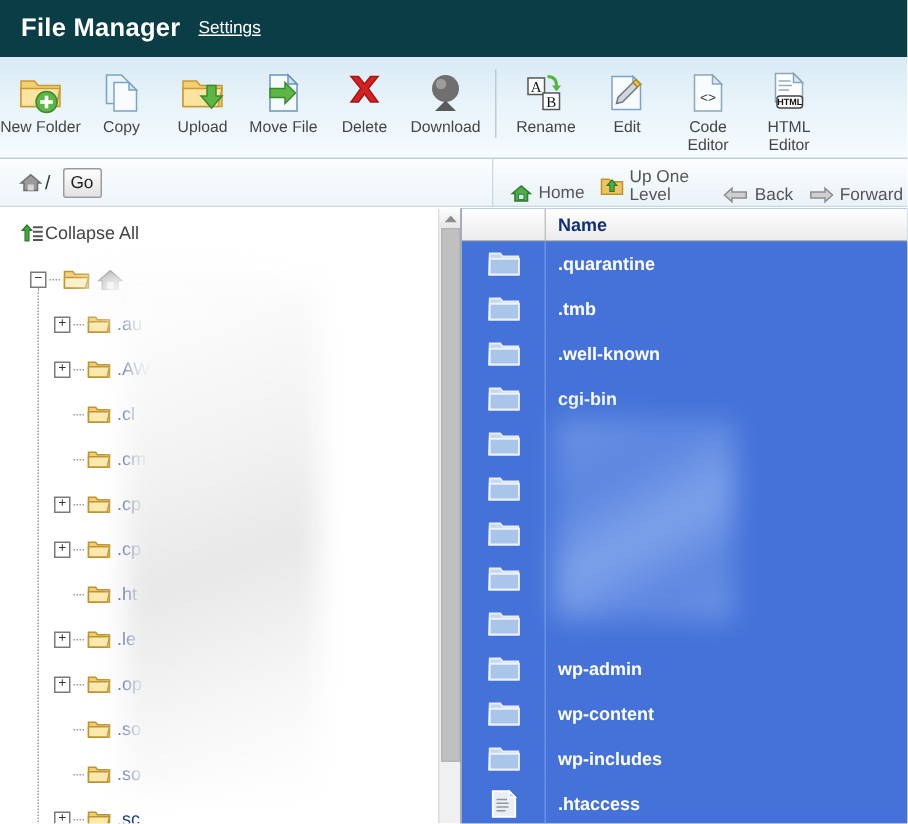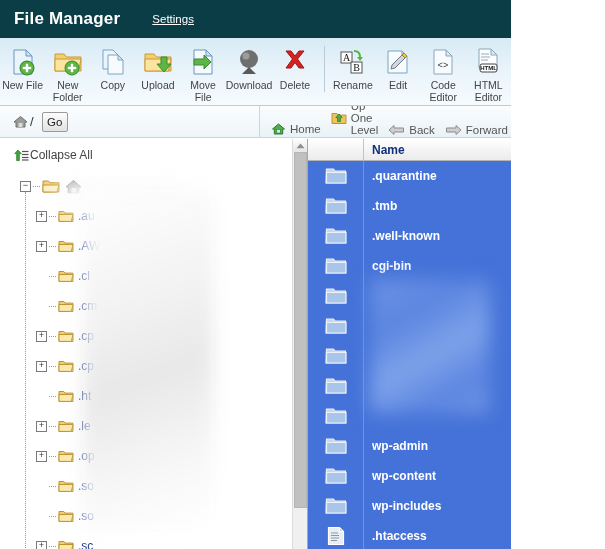--- a/index.html
+++ b/index.html
@@ -4,41 +4,41 @@
 <title>File Manager</title>
 <style>
   * { box-sizing: border-box; }
   html, body {
     margin: 0; padding: 0;
     width: 605px; height: 549px;
     overflow: hidden;
     font-family: "Liberation Sans", sans-serif;
     background: #ffffff;
   }
-  #app { position: relative; width: 511px; height: 549px; overflow: hidden; }
+  #app { position: relative; width: 605px; height: 549px; overflow: hidden; }
 
   
   .header {
     height: 38px;
     background: #0b3d46;
     display: flex;
     align-items: center;
     padding: 0 0 0 14px;
   }
   .header-title {
     color: #ffffff;
     font-size: 17px;
     font-weight: bold;
     letter-spacing: .2px;
   }
   .header-link {
     color: #ffffff;
     font-size: 11.5px;
     text-decoration: underline;
-    margin-left: 32px;
+    margin-left: 12px;
     cursor: pointer;
   }
 
   
   .toolbar {
     height: 68px;
     background: linear-gradient(to bottom, #d8eaf5 0%, #e8f3fa 45%, #f6fbfe 100%);
     border-bottom: 1px solid #b9cedb;
     display: flex;
     align-items: flex-start;
@@ -285,33 +285,20 @@
 
 <div id="app">
 
   <div class="header">
     <span class="header-title">File Manager</span>
     <span class="header-link">Settings</span>
   </div>
 
   <div class="toolbar">
 
-    <div class="tb-item">
-      <span class="tb-icon">
-        <svg width="30" height="30" viewBox="0 0 30 30">
-          <path d="M6 3 h12 l6 6 v18 h-18 z" fill="#eaf4fc" stroke="#6a95bb" stroke-width="1"></path>
-          <path d="M18 3 l6 6 h-6 z" fill="#cfe3f3" stroke="#6a95bb" stroke-width="1"></path>
-          <circle cx="19" cy="21" r="7" fill="#5fbе4a"></circle>
-          <circle cx="19" cy="21" r="7" fill="#5cb646" stroke="#3c8a2c" stroke-width="1"></circle>
-          <rect x="17.8" y="16.8" width="2.4" height="8.4" fill="#fff"></rect>
-          <rect x="14.8" y="19.8" width="8.4" height="2.4" fill="#fff"></rect>
-        </svg>
-      </span>
-      <span class="tb-label">New File</span>
-    </div>
 
     <div class="tb-item">
       <span class="tb-icon">
         <svg width="30" height="30" viewBox="0 0 30 30">
           <path d="M2 7 h9 l2.5 3 h14.5 v14 h-26 z" fill="#f4cf70" stroke="#c79a36" stroke-width="1"></path>
           <path d="M2 12 h26 l-2.5 12 h-23.5 z" fill="#fbe4a0" stroke="#c79a36" stroke-width="1"></path>
           <circle cx="19" cy="21" r="7" fill="#5cb646" stroke="#3c8a2c" stroke-width="1"></circle>
           <rect x="17.8" y="16.8" width="2.4" height="8.4" fill="#fff"></rect>
           <rect x="14.8" y="19.8" width="8.4" height="2.4" fill="#fff"></rect>
         </svg>
@@ -348,37 +335,37 @@
           <path d="M18 3 l6 6 h-6 z" fill="#cfe3f3" stroke="#6a95bb" stroke-width="1"></path>
           <path d="M6 12 h10 v-4 l7 7 l-7 7 v-4 h-10 z" fill="#5cb646" stroke="#3c8a2c" stroke-width="1"></path>
         </svg>
       </span>
       <span class="tb-label">Move File</span>
     </div>
 
     <div class="tb-item">
       <span class="tb-icon">
         <svg width="30" height="30" viewBox="0 0 30 30">
+          <g stroke="#a81414" stroke-width="1" fill="#d32222">
+            <path d="M6 4 l5 0 l4 5 l4 -5 l5 0 l-6.5 8 l6.5 9 l-5 0 l-4 -5.5 l-4 5.5 l-5 0 l6.5 -9 z"></path>
+          </g>
+        </svg>
+      </span>
+      <span class="tb-label">Delete</span>
+    </div>
+
+    <div class="tb-item">
+      <span class="tb-icon">
+        <svg width="30" height="30" viewBox="0 0 30 30">
           <circle cx="15" cy="12" r="9" fill="#6f6f6f"></circle>
           <circle cx="12" cy="9" r="3.5" fill="#9c9c9c"></circle>
           <path d="M15 20 l7 7 h-14 z" fill="#5a5a5a"></path>
         </svg>
       </span>
       <span class="tb-label">Download</span>
-    </div>
-
-    <div class="tb-item">
-      <span class="tb-icon">
-        <svg width="30" height="30" viewBox="0 0 30 30">
-          <g stroke="#a81414" stroke-width="1" fill="#d32222">
-            <path d="M6 4 l5 0 l4 5 l4 -5 l5 0 l-6.5 8 l6.5 9 l-5 0 l-4 -5.5 l-4 5.5 l-5 0 l6.5 -9 z"></path>
-          </g>
-        </svg>
-      </span>
-      <span class="tb-label">Delete</span>
     </div>
 
     <div class="tb-sep"></div>
 
     <div class="tb-item">
       <span class="tb-icon">
         <svg width="30" height="30" viewBox="0 0 30 30">
           <rect x="3" y="5" width="11" height="11" fill="#fff" stroke="#555" stroke-width="1"></rect>
           <text x="8.5" y="14" font-size="10" font-family="Liberation Serif, serif" text-anchor="middle" fill="#111">A</text>
           <rect x="13" y="15" width="11" height="11" fill="#fff" stroke="#555" stroke-width="1"></rect>

